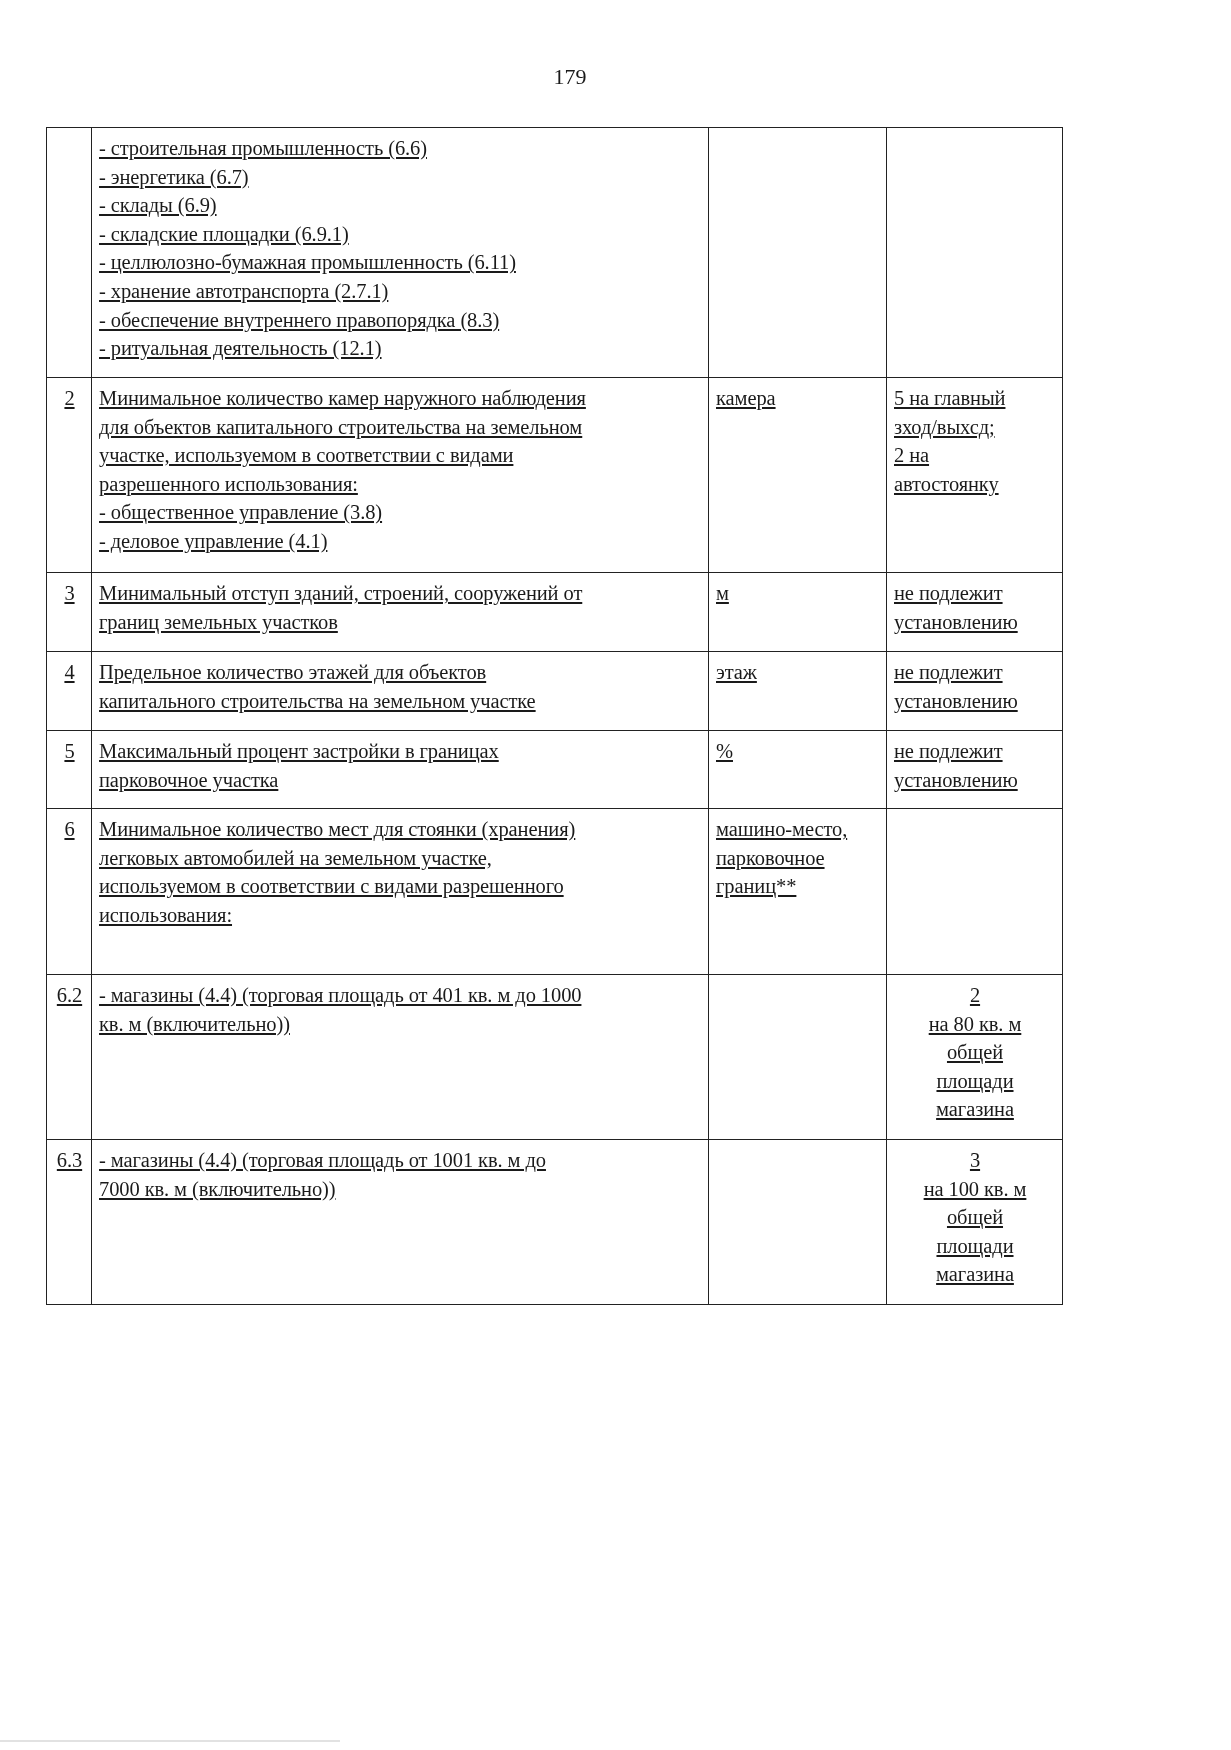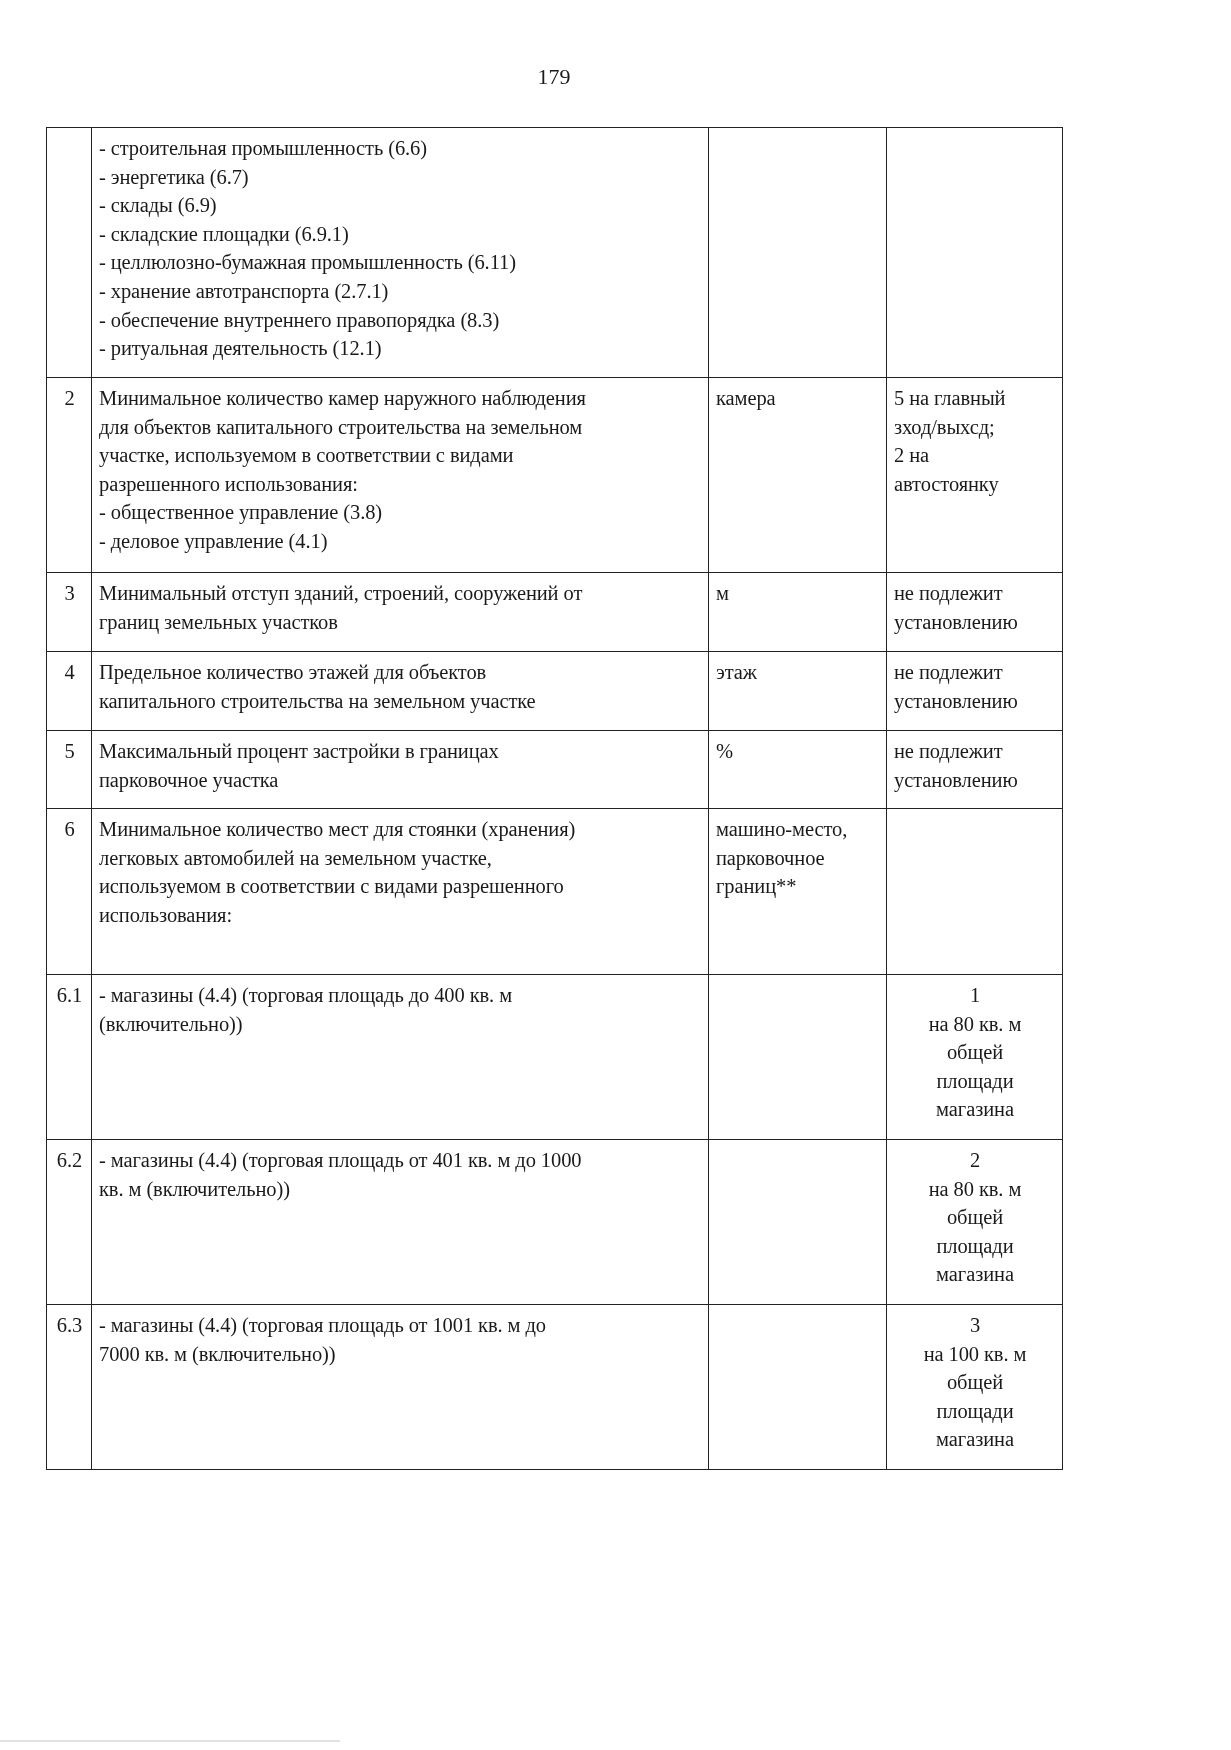--- a/index.html
+++ b/index.html
@@ -16,30 +16,32 @@
       color: #1a1a1a;
     }
     .page-number {
       position: absolute;
       top: 66px;
       left: 0;
       width: 1108px;
       text-align: center;
       font-size: 22px;
       line-height: 1;
+      padding-left: 16px;
     }
     table.norms {
       position: absolute;
       top: 127px;
       left: 46px;
       width: 1016px;
       border-collapse: collapse;
       table-layout: fixed;
       font-size: 20.5px;
       line-height: 28.6px;
+      text-decoration: underline;
     }
     table.norms td {
       border: 1.6px solid #222;
       vertical-align: top;
       padding: 6px 6px 4px 7px;
       letter-spacing: -0.1px;
     }
     col.c-num { width: 45px; }
     col.c-name { width: 617px; }
     col.c-unit { width: 178px; }
@@ -165,35 +167,20 @@
         <span class="line">использования:</span>
       </td>
       <td class="unit">
         <span class="line">машино-место,</span>
         <span class="line">парковочное</span>
         <span class="line">границ**</span>
       </td>
       <td class="val-left"></td>
     </tr>
 
-    <tr class="r-61">
-      <td class="num">6.1</td>
-      <td>
-        <span class="line">- магазины (4.4) (торговая площадь до 400 кв. м</span>
-        <span class="line">(включительно))</span>
-      </td>
-      <td class="unit"></td>
-      <td class="val-center">
-        <span class="line">1</span>
-        <span class="line">на 80 кв. м</span>
-        <span class="line">общей</span>
-        <span class="line">площади</span>
-        <span class="line">магазина</span>
-      </td>
-    </tr>
 
     <tr class="r-62">
       <td class="num">6.2</td>
       <td>
         <span class="line">- магазины (4.4)  (торговая площадь от 401 кв. м до 1000</span>
         <span class="line">кв. м (включительно))</span>
       </td>
       <td class="unit"></td>
       <td class="val-center">
         <span class="line">2</span>

